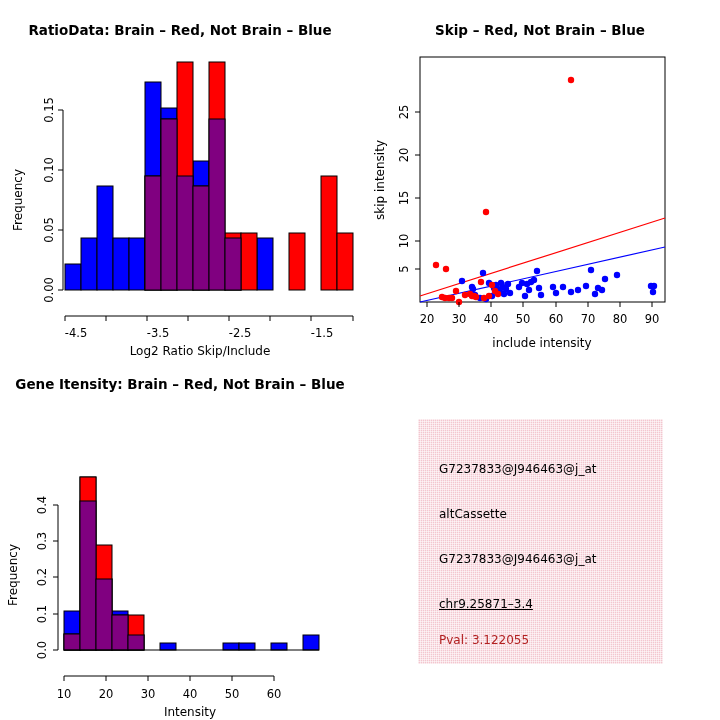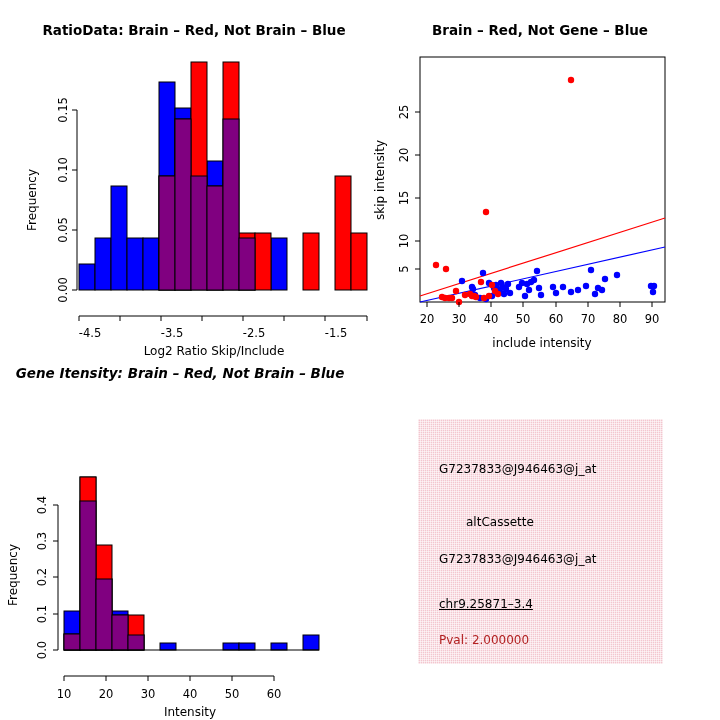--- a/index.html
+++ b/index.html
@@ -13,38 +13,38 @@
     position: relative;
   }
   #figure {
     position: relative;
     width: 720px; height: 720px;
   }
   .panel {
     position: absolute;
     width: 360px; height: 360px;
   }
-  #panel-tl { left: 14px;   top: 0;   }
+  #panel-tl { left: 0;   top: 0;   }
   #panel-tr { left: 360px; top: 0; }
   #panel-bl { left: 0;   top: 360px; }
   #panel-br { left: 360px; top: 360px; }
 
   .panel-title {
     position: absolute;
     left: 0; right: 0;
     text-align: center;
     font-size: 13.5px;
     font-weight: bold;
     color: #000;
     white-space: nowrap;
     font-family: "DejaVu Sans", sans-serif;
   }
   #panel-tl .panel-title { top: 22px; }
   #panel-tr .panel-title { top: 22px; }
-  #panel-bl .panel-title { top: 5px; font-style: italic; }
+  #panel-bl .panel-title { top: 16px; }
 
   svg { display: block; }
 
   .axis-line { stroke: #000; stroke-width: 1; fill: none; }
   .tick-line { stroke: #000; stroke-width: 1; }
   .tick-label {
     font-family: "DejaVu Sans", sans-serif;
     font-size: 11.5px;
     fill: #000;
   }
@@ -158,21 +158,21 @@
         <text class="tick-label" x="76" y="337" text-anchor="middle">-4.5</text>
         <text class="tick-label" x="158" y="337" text-anchor="middle">-3.5</text>
         <text class="tick-label" x="240" y="337" text-anchor="middle">-2.5</text>
         <text class="tick-label" x="322" y="337" text-anchor="middle">-1.5</text>
       </g>
       <text class="axis-title" x="200" y="355" text-anchor="middle">Log2 Ratio Skip/Include</text>
     </svg>
   </div>
 
   <div class="panel" id="panel-tr">
-    <div class="panel-title">Brain – Red, Not Gene – Blue</div>
+    <div class="panel-title">Skip – Red, Not Brain – Blue</div>
     <svg width="360" height="360">
       <rect class="box-frame" x="60" y="57" width="245" height="245"></rect>
 
       <g>
         <line class="tick-line" x1="55" y1="155" x2="60" y2="155"></line>
         <line class="tick-line" x1="55" y1="198" x2="60" y2="198"></line>
         <line class="tick-line" x1="55" y1="241" x2="60" y2="241"></line>
         <line class="tick-line" x1="55" y1="112" x2="60" y2="112"></line>
         <line class="tick-line" x1="55" y1="269" x2="60" y2="269"></line>
       </g>
@@ -353,20 +353,20 @@
         <text class="tick-label" x="232" y="338" text-anchor="middle">50</text>
         <text class="tick-label" x="274" y="338" text-anchor="middle">60</text>
       </g>
       <text class="axis-title" x="190" y="356" text-anchor="middle">Intensity</text>
     </svg>
   </div>
 
   <div class="panel" id="panel-br">
     <div id="info-box">
       <div class="info-line" style="top:43px;">G7237833@J946463@j_at</div>
-      <div class="info-line" style="top:96px;margin-left:27px;">altCassette</div>
+      <div class="info-line" style="top:88px;">altCassette</div>
       <div class="info-line" style="top:133px;">G7237833@J946463@j_at</div>
       <div class="info-line" style="top:178px;text-decoration:underline;">chr9.25871–3.4</div>
-      <div class="info-line pval" style="top:214px;">Pval: 2.000000</div>
+      <div class="info-line pval" style="top:214px;">Pval: 3.122055</div>
     </div>
   </div>
 
 </div>
 
 </body></html>

